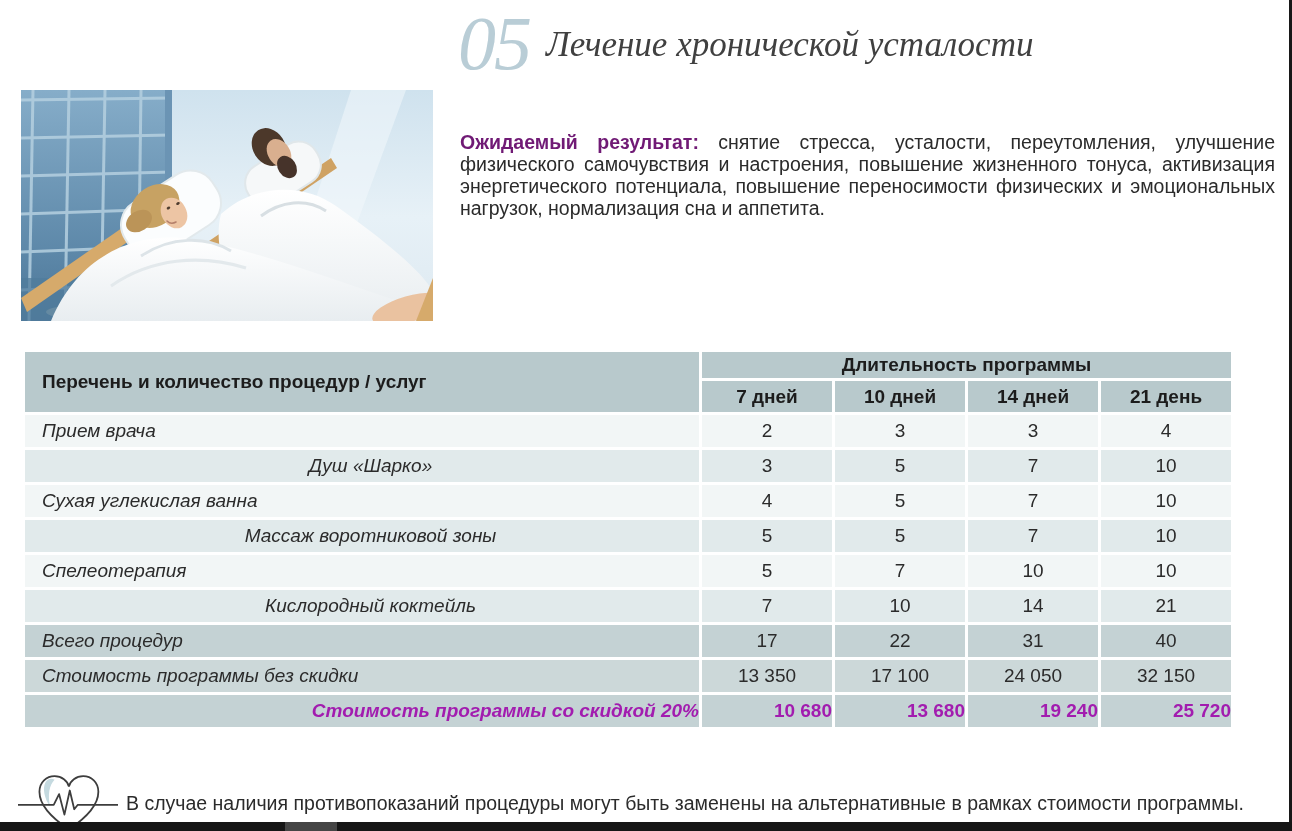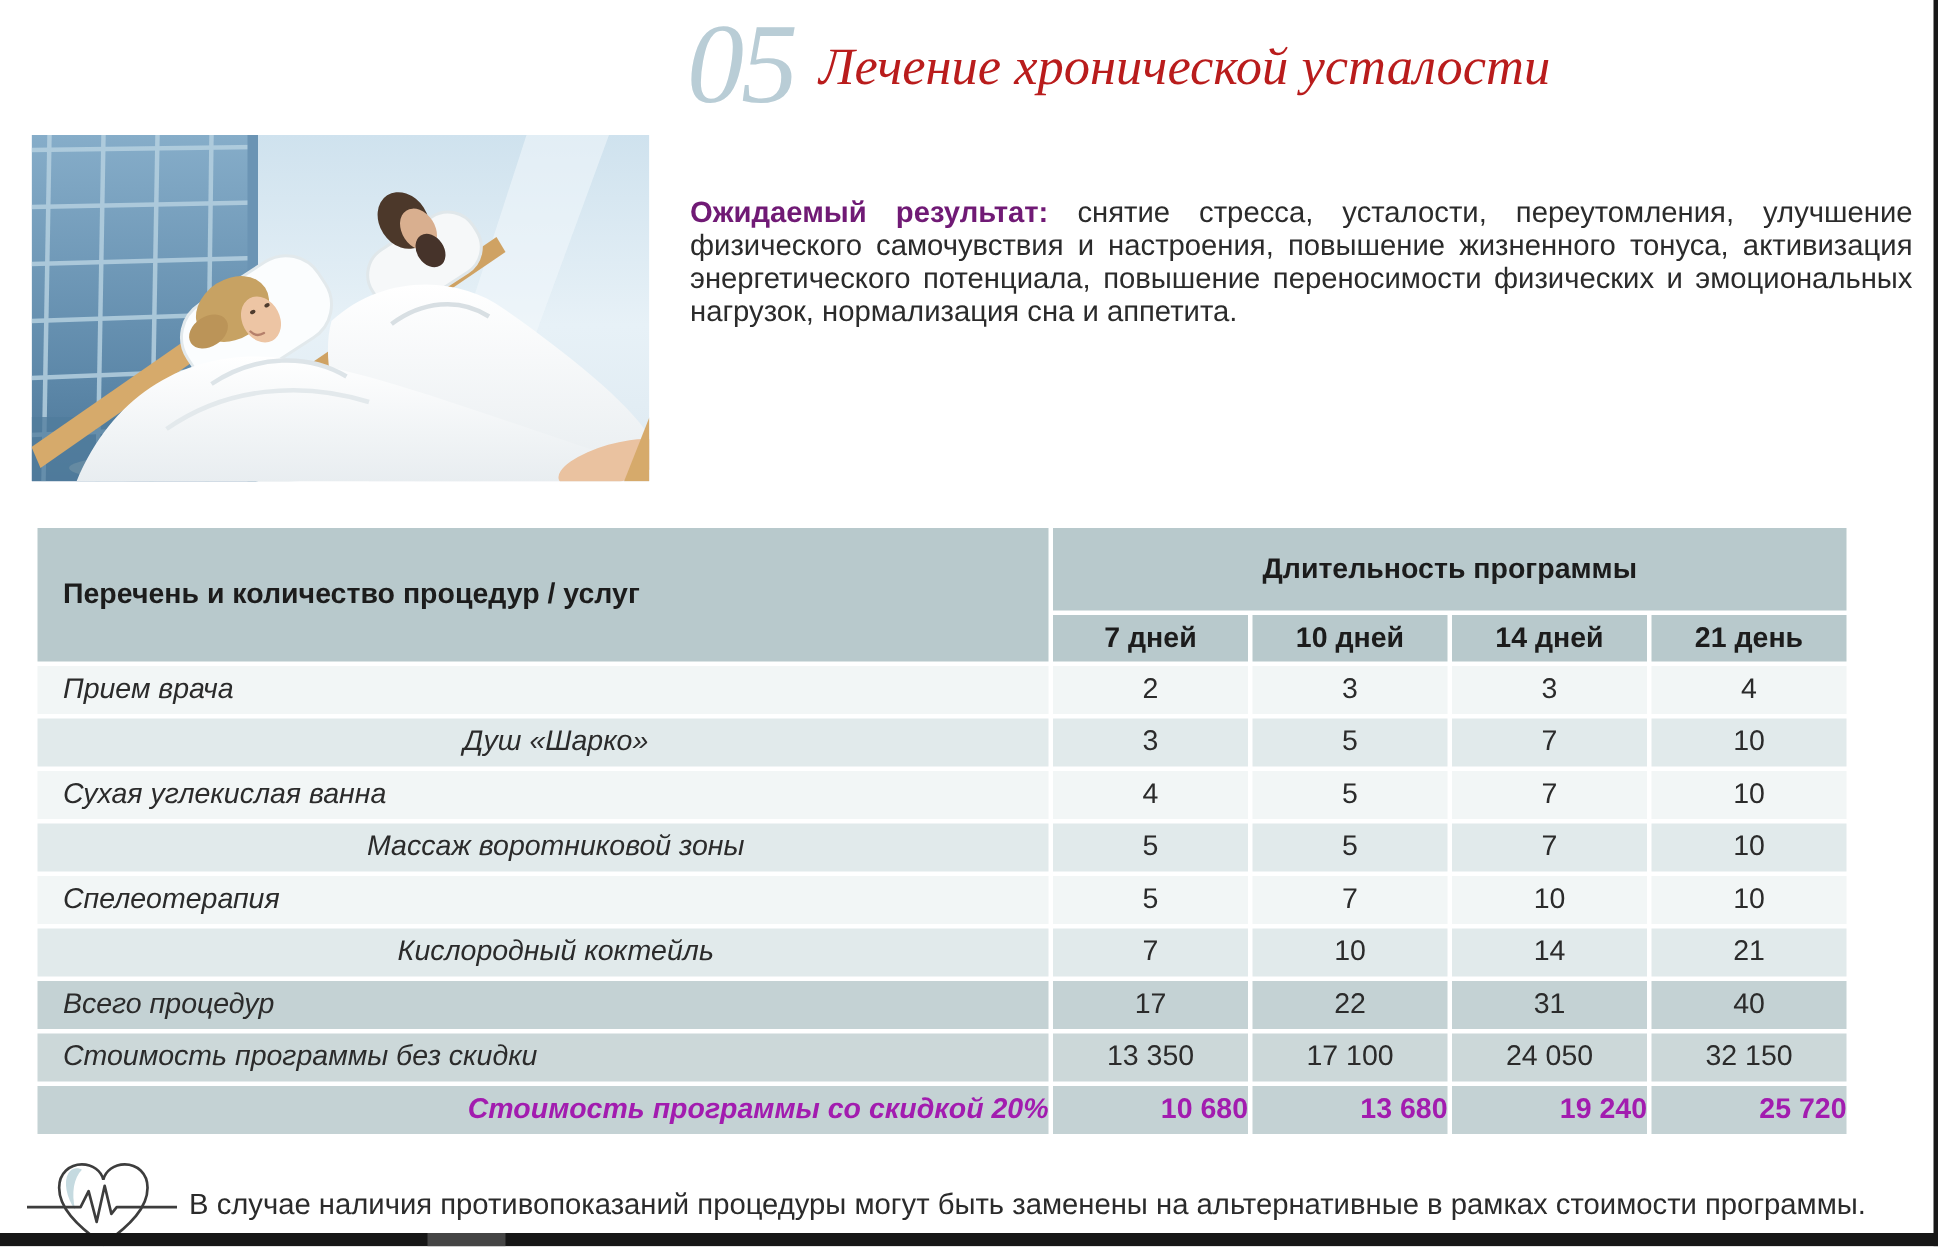--- a/index.html
+++ b/index.html
@@ -19,37 +19,37 @@
     font-family:"Liberation Sans",sans-serif;color:var(--text);
   }
   
   .headline{position:absolute;left:458px;top:4px;display:flex;align-items:flex-start;}
   .sec-num{
     font-family:"Liberation Serif",serif;font-style:italic;font-weight:400;
     font-size:76px;line-height:1.05;color:var(--accent);letter-spacing:-2px;
   }
   .title{
     font-family:"Liberation Serif",serif;font-style:italic;font-weight:400;
-    font-size:35px;line-height:1.4;color:#b91c1c;margin-left:16px;padding-top:16px;
+    font-size:35px;line-height:1.4;color:#404040;margin-left:16px;padding-top:16px;
   }
   
   .copy{position:absolute;left:460px;top:131px;width:815px;font-size:19.5px;line-height:22px;text-align:justify;}
   .copy p + p{margin-top:24px;}
   .copy b{color:#701a75;}
   
   .photo{position:absolute;left:21px;top:90px;width:412px;height:231px;overflow:hidden;}
   .photo svg{display:block;width:100%;height:100%;}
   
   .table-wrap{position:absolute;left:22px;top:349px;}
   table{border-collapse:separate;border-spacing:3px;table-layout:fixed;width:1211px;}
   col.c-label{width:674px;}
   col.c-num{width:130px;}
   th{font-weight:bold;color:#1c1c1c;font-size:19px;background:var(--header-bg);}
   .th-label{text-align:left;padding-left:17px;vertical-align:middle;}
-  .th-group{height:55px;text-align:center;vertical-align:middle;}
+  .th-group{height:26px;text-align:center;vertical-align:middle;}
   .th-dur{height:31px;text-align:center;vertical-align:middle;}
   td{font-size:19px;height:32px;vertical-align:middle;background:#fff;}
   td.td-label{text-align:left;padding-left:17px;font-style:italic;}
   td.td-num{text-align:center;}
   tr.tone-light td{background:var(--row-light);}
   tr.tone-alt td{background:var(--row-alt);text-align:center;}
   tr.tone-dark td{background:var(--row-dark);}
   tr.tone-dark2 td{background:var(--row-dark2);}
   tr.em td{font-weight:bold;color:#a21caf;text-align:right;}
   

